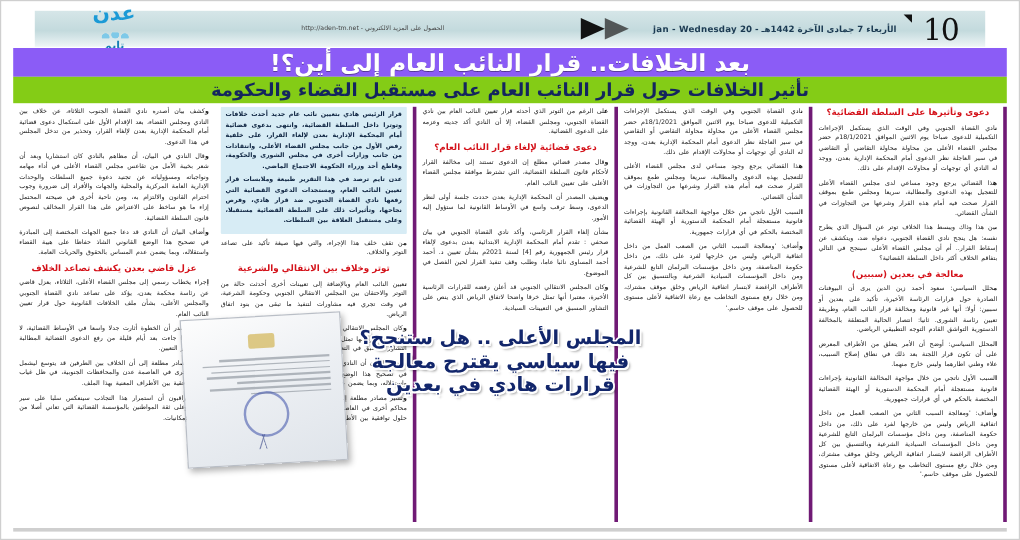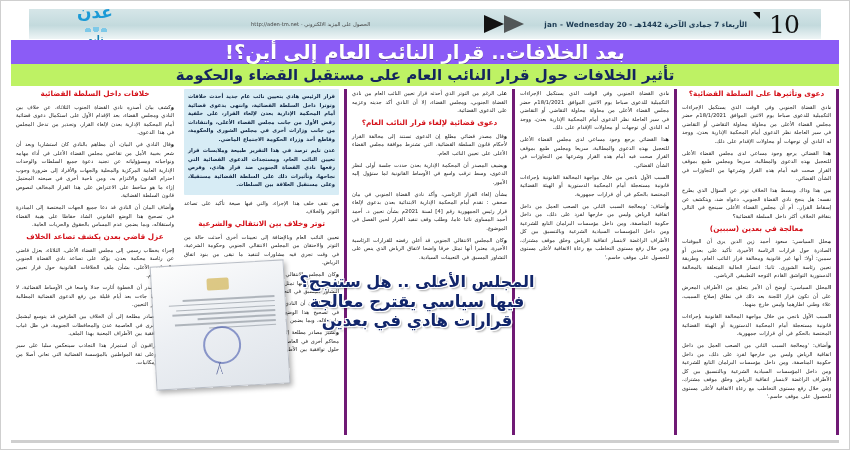--- a/index.html
+++ b/index.html
@@ -78,21 +78,21 @@
     overflow:hidden;
   }
   .banner-red .txt{
     font-size:19.5px;font-weight:bold;color:#ffffff;
     letter-spacing:.5px;white-space:nowrap;
     text-shadow:0 1px 0 rgba(0,0,0,.35);
   }
   .banner-sub{
     position:absolute;top:63px;left:10px;right:10px;height:22px;
     display:flex;align-items:center;justify-content:center;
-    background:#bef264;
+    background:#84cc16;
   }
   .banner-sub .txt{
     font-size:15px;font-weight:bold;color:#14255e;white-space:nowrap;
     letter-spacing:.2px;
   }
   
   .cols{
     position:absolute;top:88px;left:10px;right:10px;bottom:14px;
     display:flex;flex-direction:row-reverse;gap:0;
   }
@@ -210,21 +210,20 @@
   </div>
 
   <div class="banner-sub">
     <span class="txt">تأثير الخلافات حول قرار النائب العام على مستقبل القضاء والحكومة</span>
   </div>
 
   <div class="cols">
 
     <div class="col c-w1">
 
-      <h3 class="sec">خلافات داخل السلطة القضائية</h3>
       <p class="body">وكشف بيان أصدره نادي القضاة الجنوب الثلاثاء، عن خلاف بين النادي ومجلس القضاء، بعد الإقدام الأول على استكمال دعوى قضائية أمام المحكمة الإدارية بعدن لإلغاء القرار، وتحذير من تدخل المجلس في هذا الدعوى.</p>
       <p class="body">وقال النادي في البيان، أن مظاهم بالنادي كان استشاريا وبعد أن شعر بخيبة الأمل من تقاعس مجلس القضاء الأعلى في أداء مهامه ونواجباته ومسؤولياته عن تجنيد دعوة جميع السلطات والوحدات الإدارية العامة المركزية والمحلية والجهات والأفراد إلى ضرورة وجوب احترام القانون والالتزام به، ومن ناحية أخرى في صيحته المحتمل إزاء ما هو ساخط على الاعتراض على هذا القرار المخالف لنصوص قانون السلطة القضائية.</p>
       <p class="body">وأضاف البيان أن النادي قد دعا جميع الجهات المختصة إلى المبادرة في تصحيح هذا الوضع القانوني الشاذ حفاظا على هيبة القضاء واستقلاله، وبما يضمن عدم المساس بالحقوق والحريات العامة.</p>
       <h3 class="sec">عزل قاضي بعدن يكشف تصاعد الخلاف</h3>
       <p class="body">إجراء يخطاب رسمي إلى مجلس القضاء الأعلى، الثلاثاء، بعزل قاضي عن رئاسة محكمة بعدن، يؤكد على تصاعد نادي القضاة الجنوبي والمجلس الأعلى، بشأن ملف الخلافات القانونية حول قرار تعيين النائب العام.</p>
       <p class="body">وبين المصدر أن الخطوة أثارت جدلا واسعا في الأوساط القضائية، لا سيما وأنها جاءت بعد أيام قليلة من رفع الدعوى القضائية المطالبة بإلغاء قرار التعيين.</p>
       <p class="body">وتشير مصادر مطلعة إلى أن الخلاف بين الطرفين قد يتوسع ليشمل محاكم أخرى في العاصمة عدن والمحافظات الجنوبية، في ظل غياب حلول توافقية بين الأطراف المعنية بهذا الملف.</p>
       <p class="body">ويرى مراقبون أن استمرار هذا التجاذب سينعكس سلبا على سير العدالة وعلى ثقة المواطنين بالمؤسسة القضائية التي تعاني أصلا من ضعف الإمكانيات.</p>
     </div>
 

